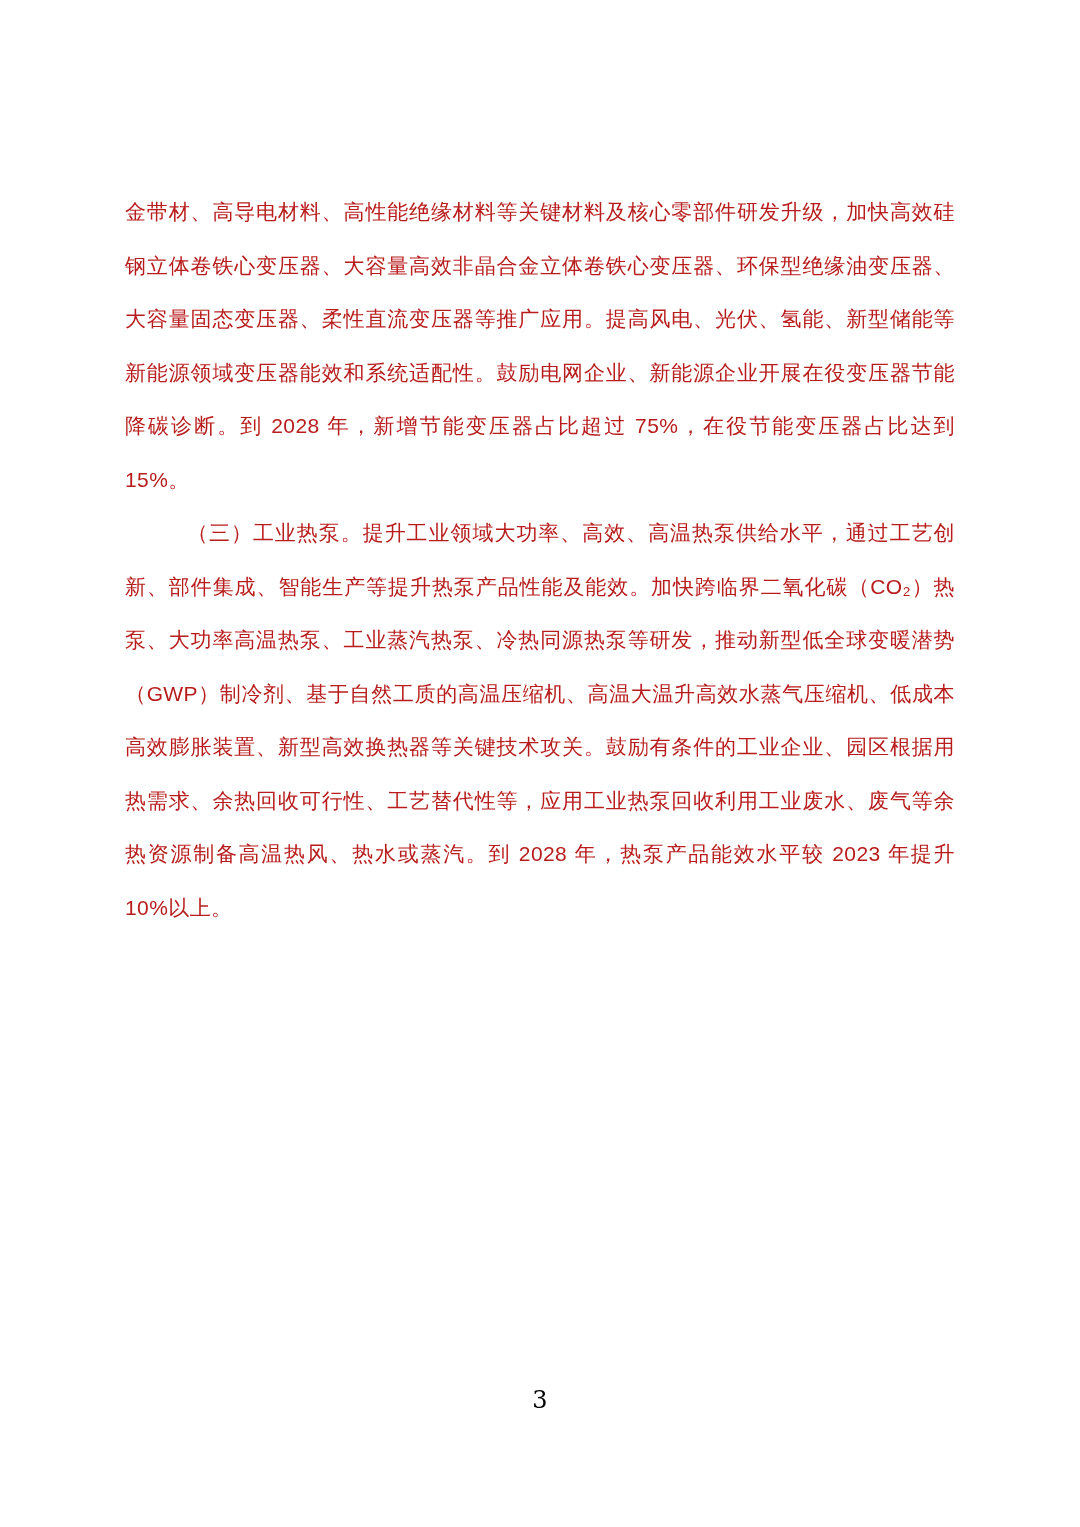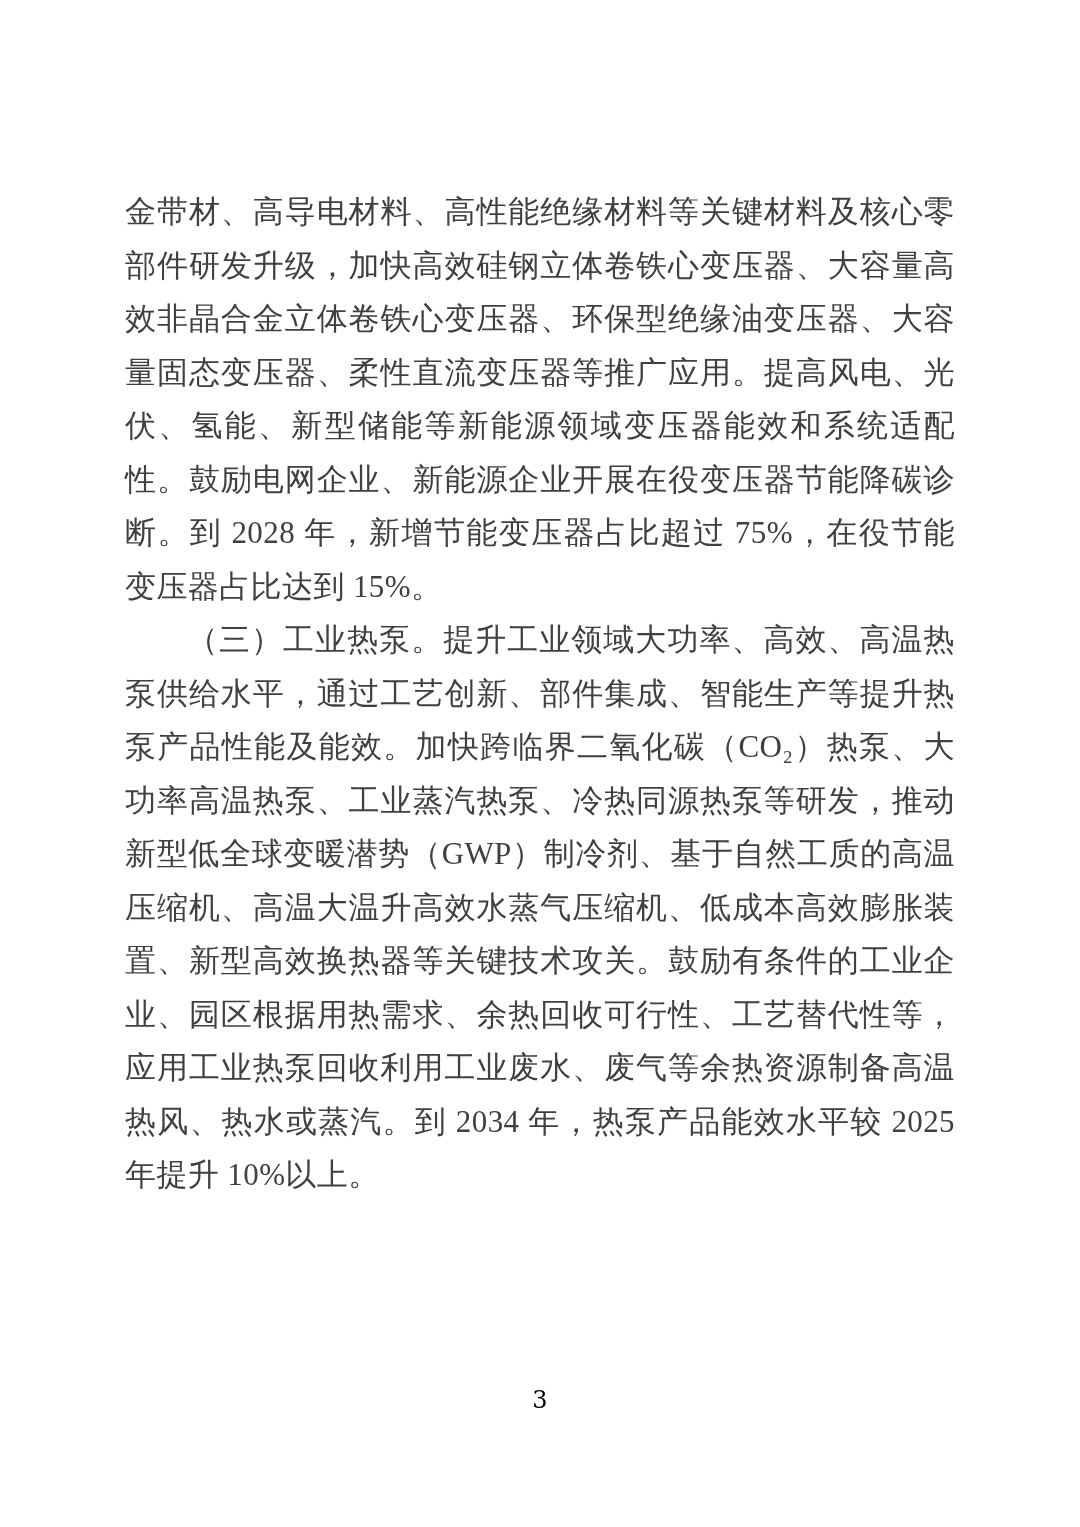--- a/index.html
+++ b/index.html
@@ -15,24 +15,24 @@
     box-sizing: border-box;
     overflow: hidden;
   }
   .content {
     position: absolute;
     left: 125px;
     top: 185px;
     width: 830px;
   }
   .para {
-    font-family: Liberation Serif, serif;
-    font-size: 31px;
+    font-family: Liberation Sans, sans-serif;
+    font-size: 21px;
     line-height: 53.5px;
-    color: #404040;
+    color: #b91c1c;
     text-align: justify;
     text-justify: inter-ideograph;
     letter-spacing: 0.4px;
     margin: 0 0 0 0;
   }
   .para + .para {
     margin-top: 0;
   }
   .indent {
     text-indent: 62px;
@@ -47,16 +47,16 @@
     font-size: 24px;
     color: #000000;
   }
 </style>
 </head>
 <body>
 
 <div class="page">
   <div class="content">
     <p class="para">金带材、高导电材料、高性能绝缘材料等关键材料及核心零部件研发升级，加快高效硅钢立体卷铁心变压器、大容量高效非晶合金立体卷铁心变压器、环保型绝缘油变压器、大容量固态变压器、柔性直流变压器等推广应用。提高风电、光伏、氢能、新型储能等新能源领域变压器能效和系统适配性。鼓励电网企业、新能源企业开展在役变压器节能降碳诊断。到 2028 年，新增节能变压器占比超过 75%，在役节能变压器占比达到 15%。</p>
-    <p class="para indent">（三）工业热泵。提升工业领域大功率、高效、高温热泵供给水平，通过工艺创新、部件集成、智能生产等提升热泵产品性能及能效。加快跨临界二氧化碳（CO₂）热泵、大功率高温热泵、工业蒸汽热泵、冷热同源热泵等研发，推动新型低全球变暖潜势（GWP）制冷剂、基于自然工质的高温压缩机、高温大温升高效水蒸气压缩机、低成本高效膨胀装置、新型高效换热器等关键技术攻关。鼓励有条件的工业企业、园区根据用热需求、余热回收可行性、工艺替代性等，应用工业热泵回收利用工业废水、废气等余热资源制备高温热风、热水或蒸汽。到 2034 年，热泵产品能效水平较 2025 年提升 10%以上。</p>
+    <p class="para indent">（三）工业热泵。提升工业领域大功率、高效、高温热泵供给水平，通过工艺创新、部件集成、智能生产等提升热泵产品性能及能效。加快跨临界二氧化碳（CO₂）热泵、大功率高温热泵、工业蒸汽热泵、冷热同源热泵等研发，推动新型低全球变暖潜势（GWP）制冷剂、基于自然工质的高温压缩机、高温大温升高效水蒸气压缩机、低成本高效膨胀装置、新型高效换热器等关键技术攻关。鼓励有条件的工业企业、园区根据用热需求、余热回收可行性、工艺替代性等，应用工业热泵回收利用工业废水、废气等余热资源制备高温热风、热水或蒸汽。到 2028 年，热泵产品能效水平较 2023 年提升 10%以上。</p>
   </div>
   <div class="pagenum">3</div>
 </div>
 
 </body></html>

